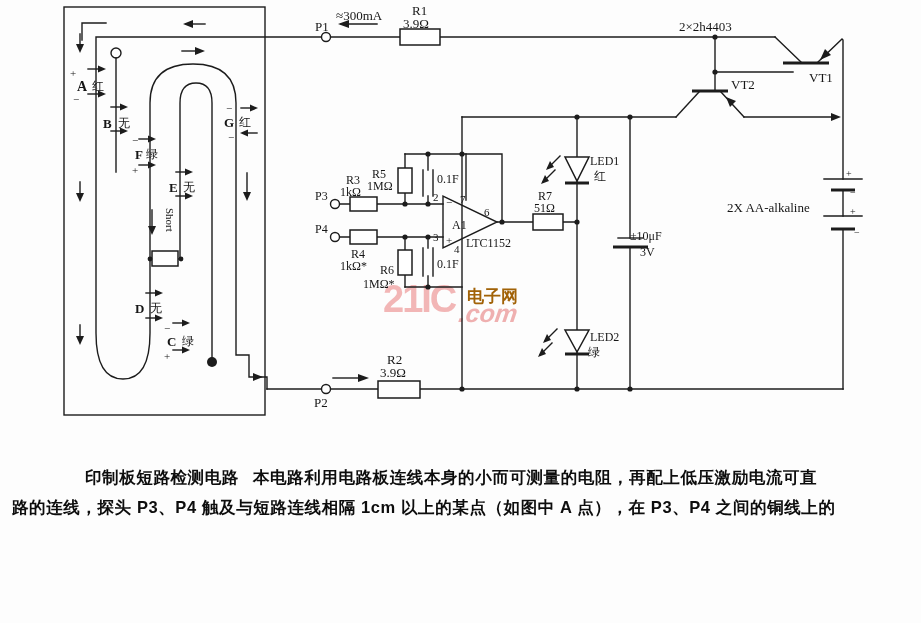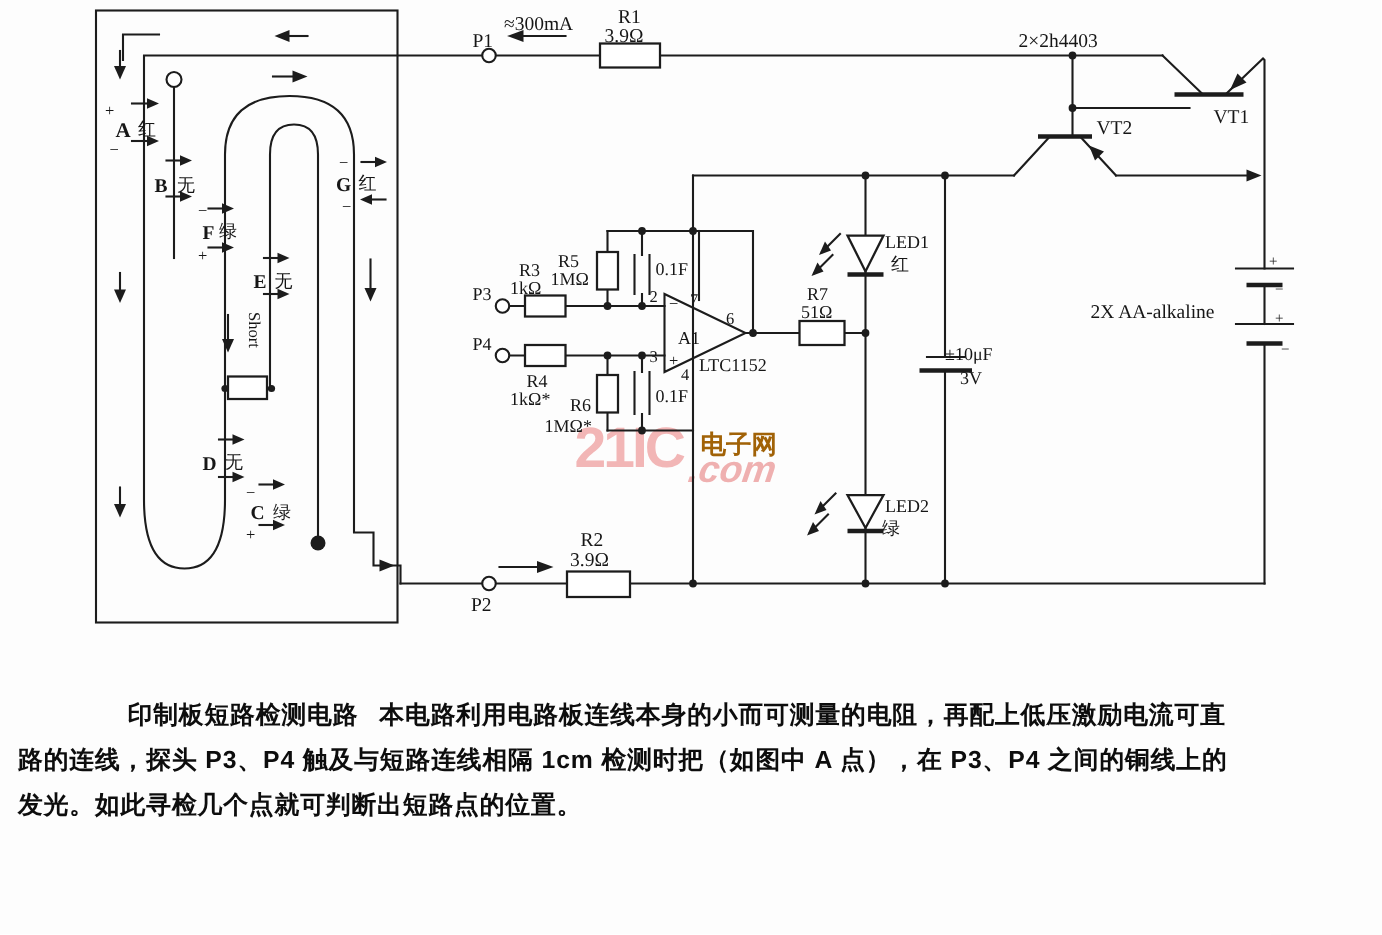--- a/index.html
+++ b/index.html
@@ -309,16 +309,15 @@
         <text x="850" y="215" font-size="10">+</text>
         <text x="854" y="236" font-size="10">−</text>
         <text x="387" y="364" font-size="13">R2</text>
         <text x="380" y="377" font-size="13">3.9Ω</text>
         <text x="314" y="407" font-size="13">P2</text>
       </g>
   </svg>
 
   <div id="desc">
     <p class="first"><span class="ttl">印制板短路检测电路</span><span>本电路利用电路板连线本身的小而可测量的电阻，再配上低压激励电流可直</span></p>
-    <p>路的连线，探头 P3、P4 触及与短路连线相隔 1cm 检测时把（如图中 A 点），在 P3、P4 之间的铜线上的</p>
-    <p>发光。如此寻检几个点就可判断出短路点的位置。</p>
+    <p>路的连线，探头 P3、P4 触及与短路连线相隔 1cm 以上的某点（如图中 A 点），在 P3、P4 之间的铜线上的</p>
   </div>
 </div>
 
 </body></html>

